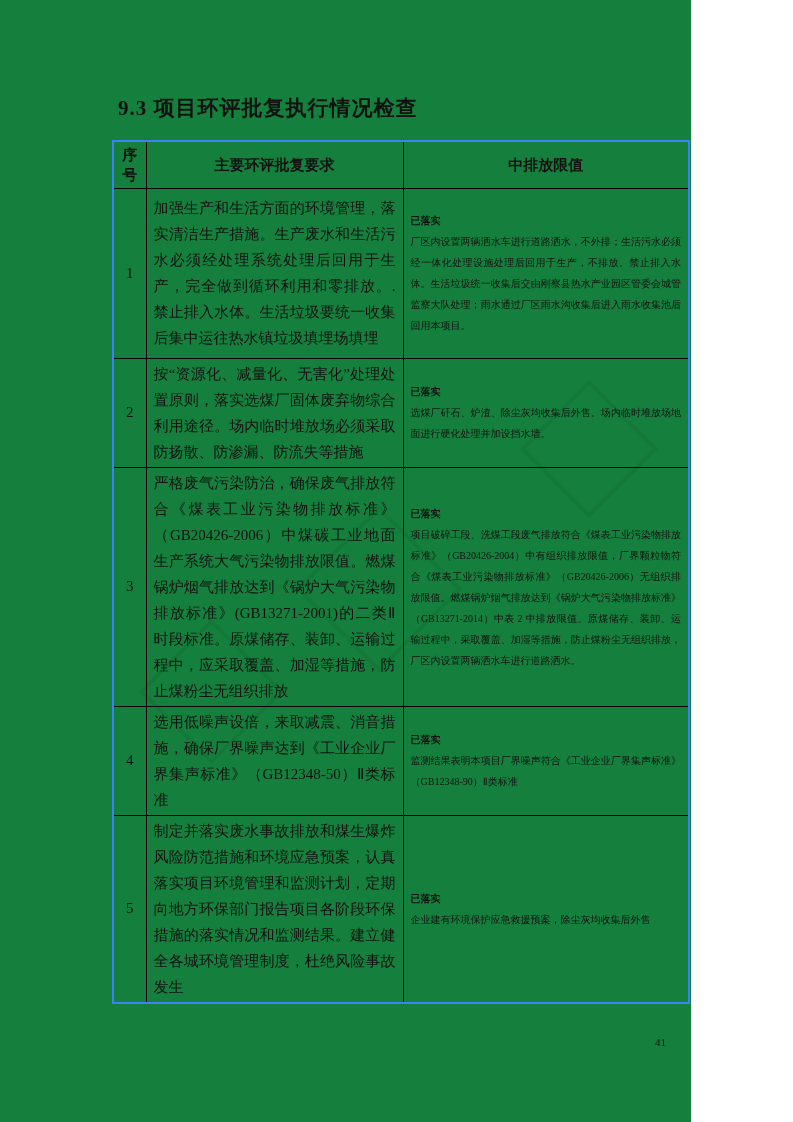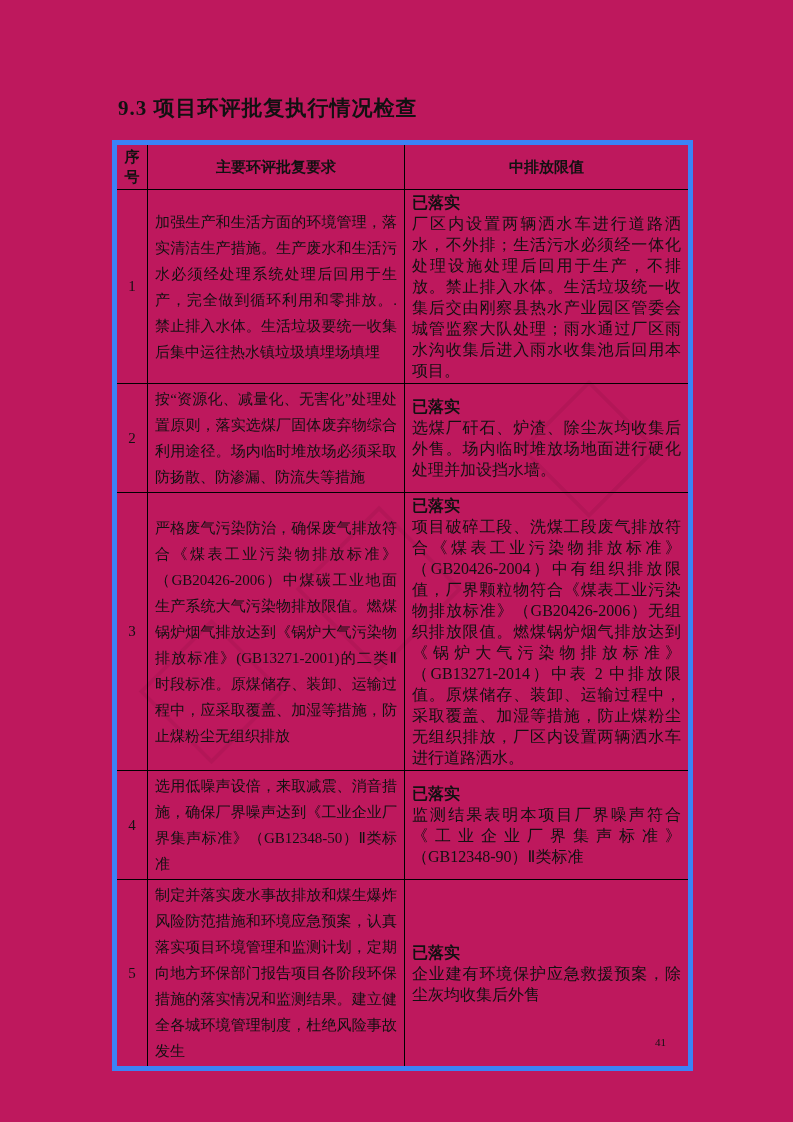--- a/index.html
+++ b/index.html
@@ -2,23 +2,23 @@
 <html><head>
 <meta charset="utf-8">
 <style>
   html, body {
     margin: 0;
     padding: 0;
     background: #ffffff;
   }
   .page {
     position: relative;
-    width: 793px;
+    width: 691px;
     height: 1122px;
-    background: #be185d;
+    background: #15803d;
     font-family: "Liberation Serif", serif;
     color: #111111;
     overflow: hidden;
   }
   .watermark-layer {
     position: absolute;
     inset: 0;
     pointer-events: none;
   }
   .wm-diamond {
@@ -35,21 +35,21 @@
     letter-spacing: 1px;
     white-space: nowrap;
   }
   table.review-table {
     position: absolute;
     left: 112px;
     top: 140px;
     width: 576px;
     border-collapse: collapse;
     table-layout: fixed;
-    border: 5px solid #3b82f6;
+    border: 2px solid #3b82f6;
   }
   table.review-table td, table.review-table th {
     border: 1px solid #000000;
     padding: 2px 7px;
     vertical-align: middle;
     overflow: hidden;
     box-sizing: border-box;
   }
   col.c-index { width: 33px; }
   col.c-req   { width: 257px; }
@@ -69,21 +69,21 @@
   }
   td.req-cell {
     font-size: 15px;
     line-height: 26px;
     text-align: justify;
     text-justify: inter-ideograph;
     padding: 2px 9px;
     margin-left: 27px;
   }
   td.status-cell {
-    font-size: 16px;
+    font-size: 10px;
     line-height: 21px;
     text-align: justify;
     text-justify: inter-ideograph;
     vertical-align: middle;
     padding: 3px 8px;
   }
   .status-label {
     font-weight: bold;
     display: block;
   }

